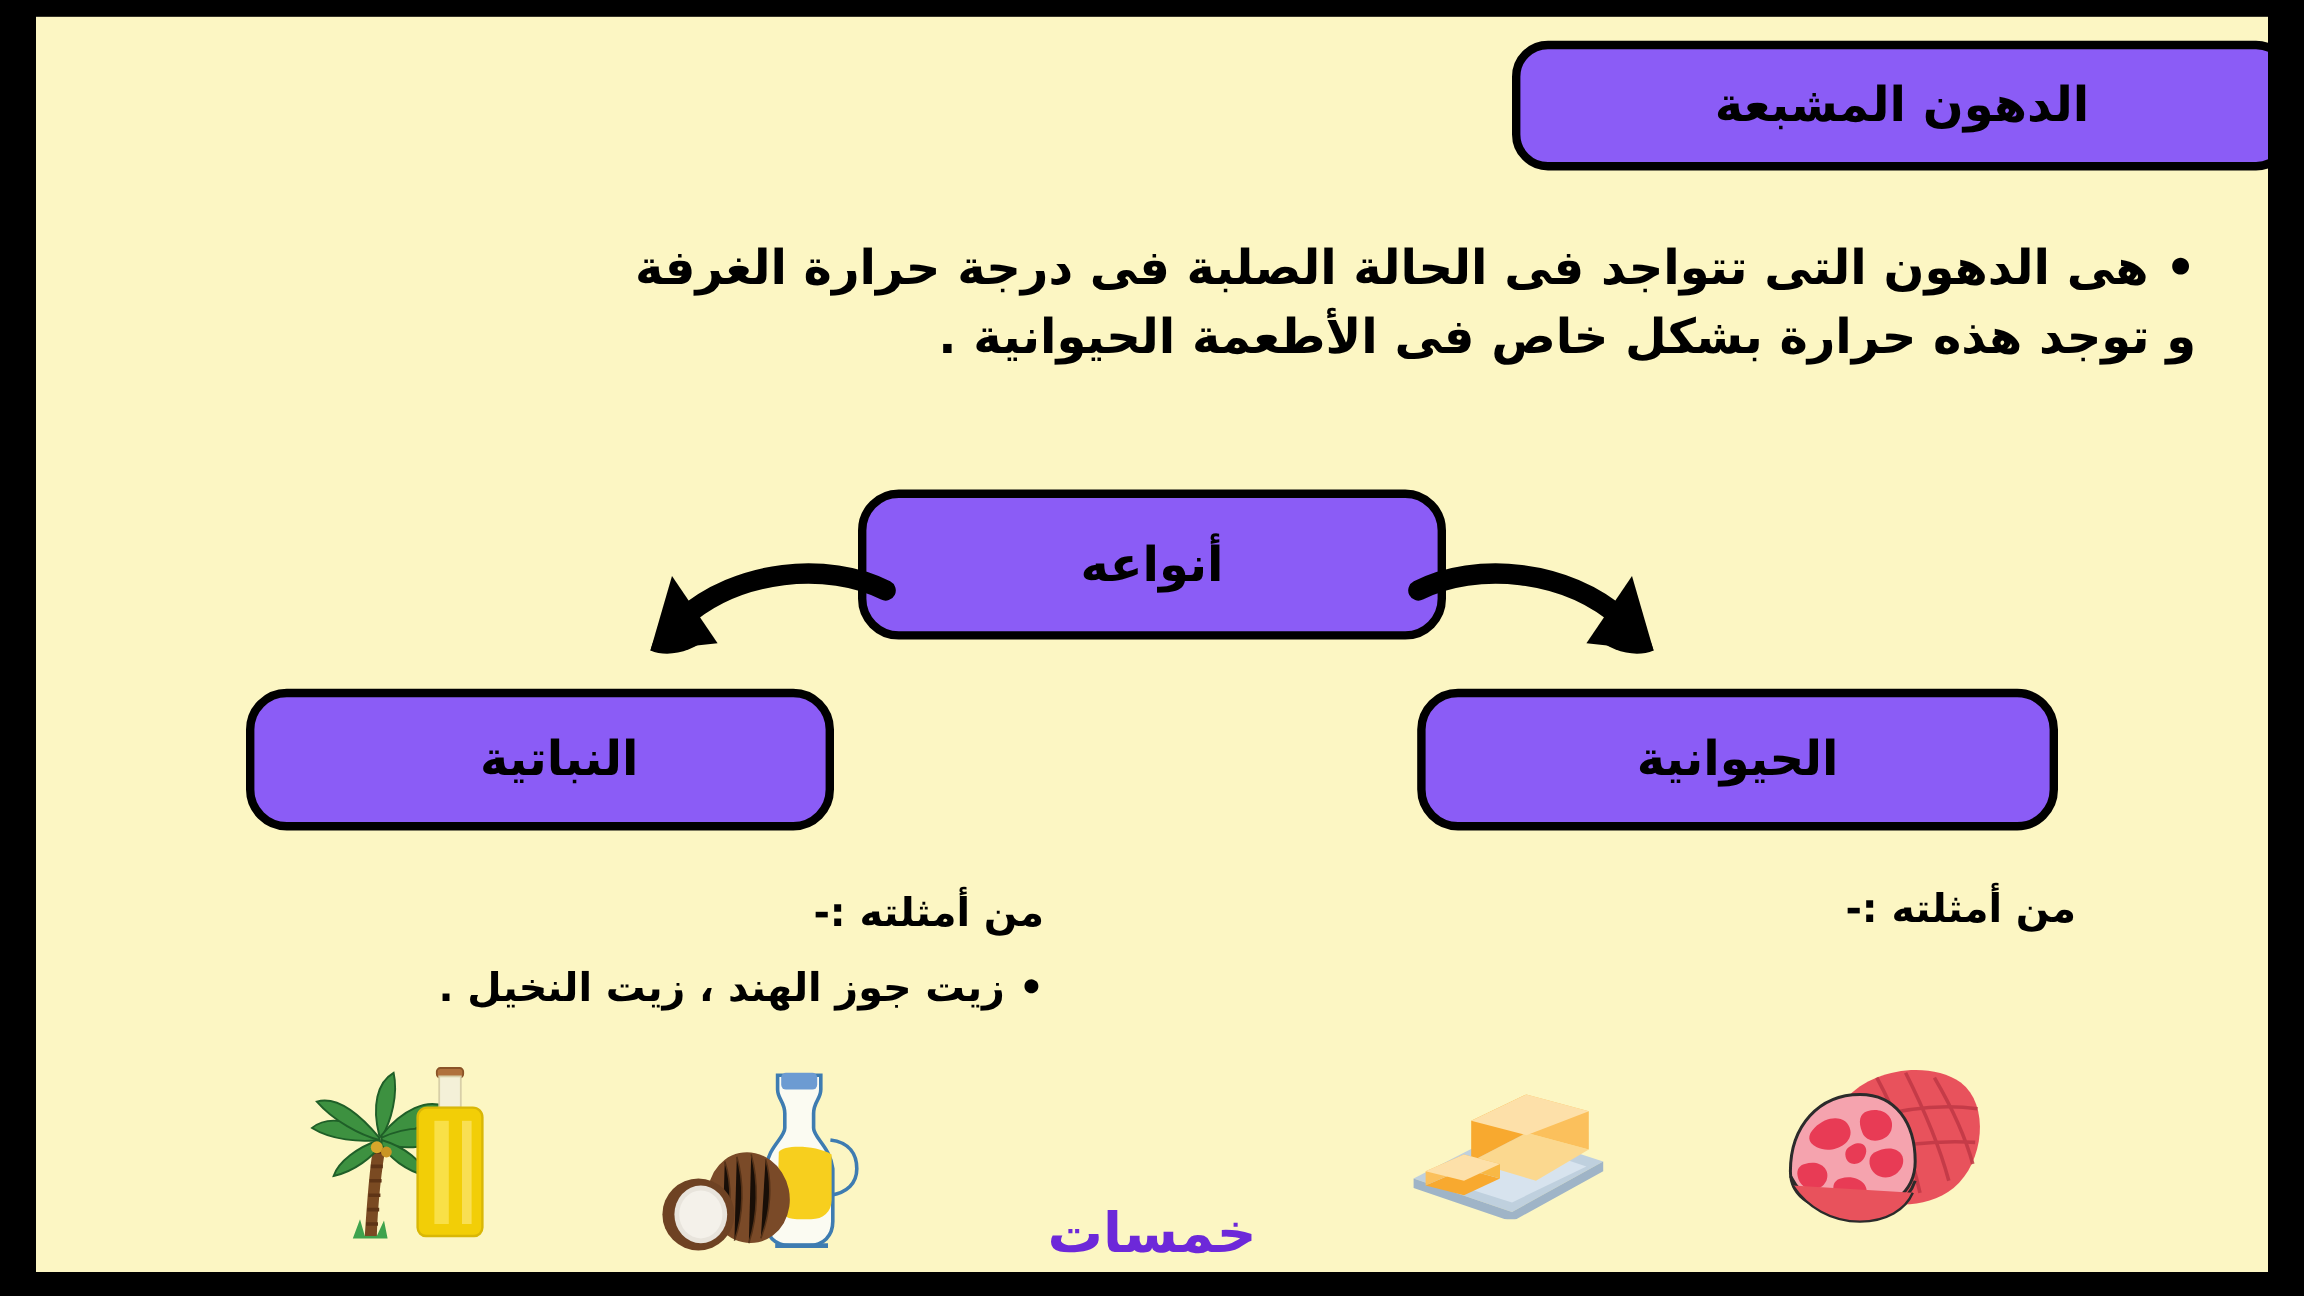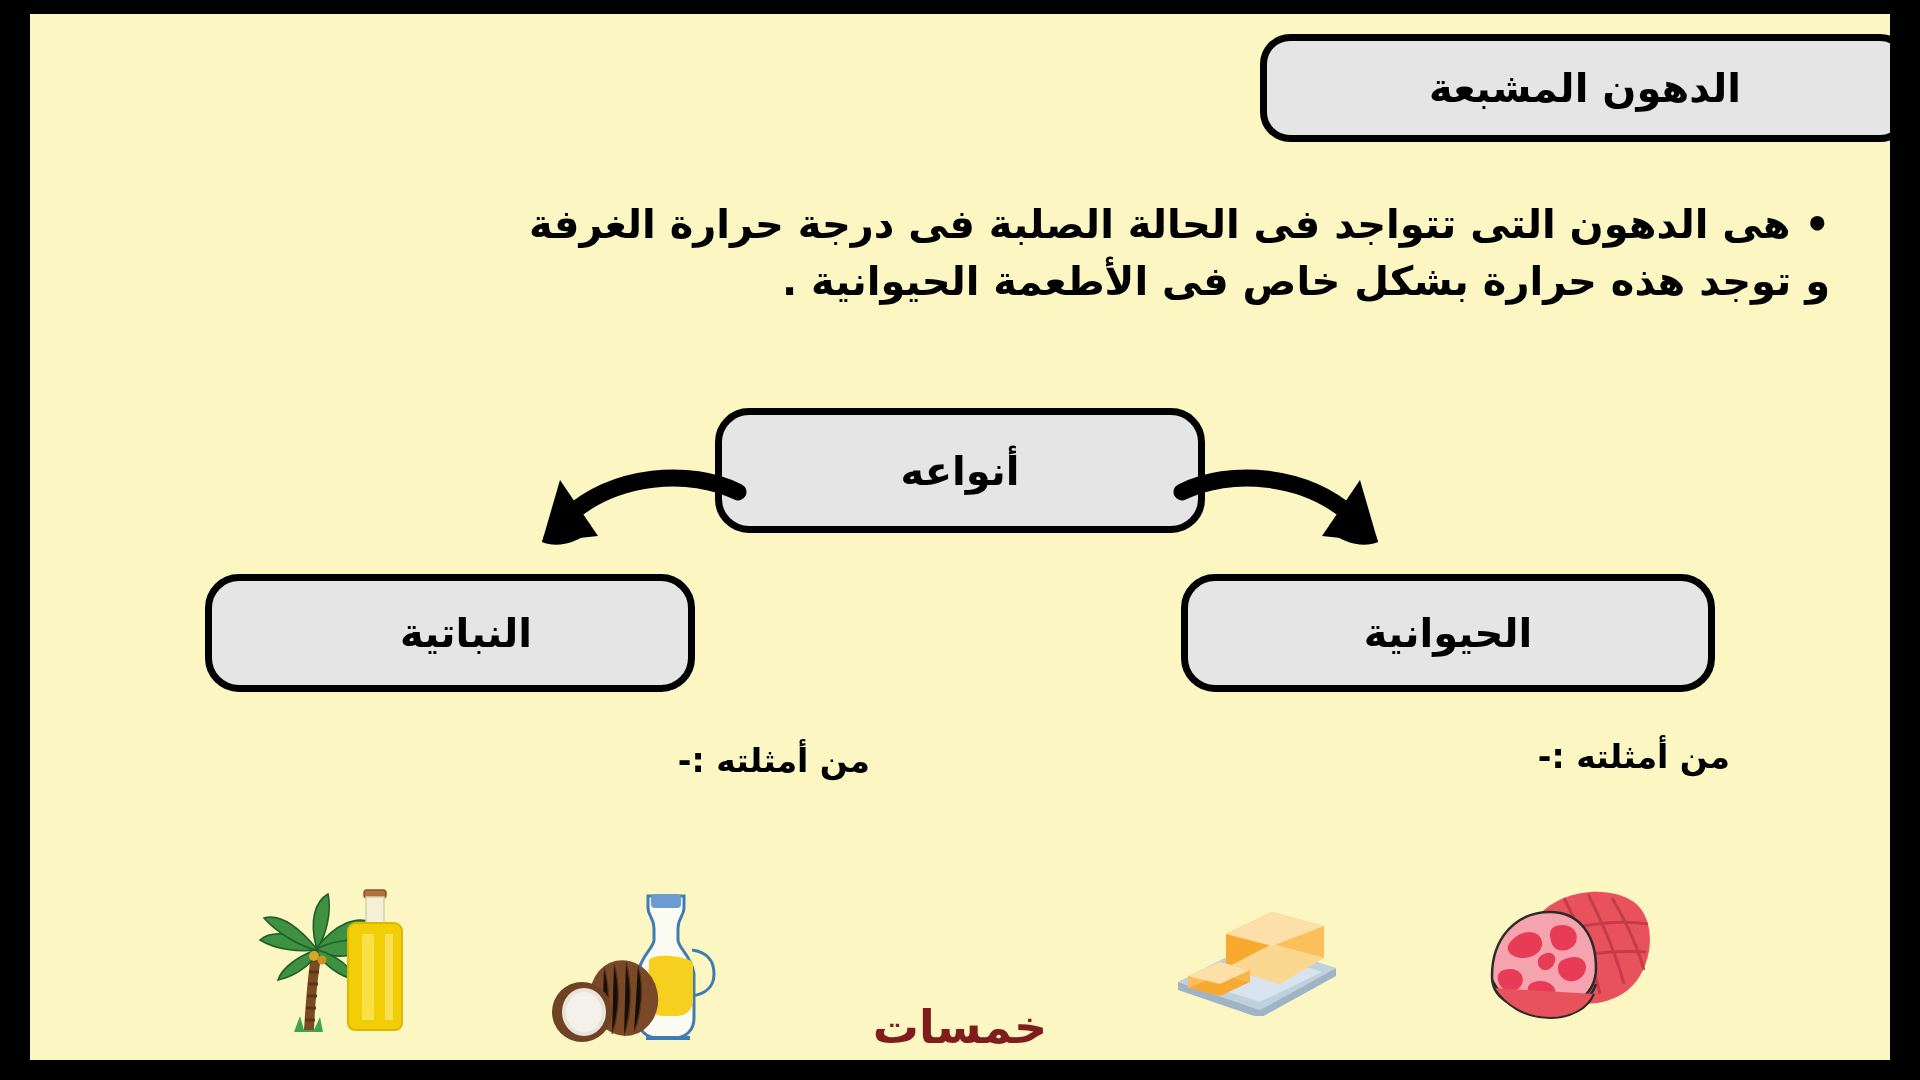--- a/index.html
+++ b/index.html
@@ -29,21 +29,21 @@
     top: 14px;
     width: 1860px;
     height: 1046px;
     background: #FCF6C3;
     overflow: hidden;
   }
 
   
   .pill {
     position: absolute;
-    background: #e5e5e5;
+    background: #8b5cf6;
     border: 7px solid #000000;
     border-radius: 34px;
     box-sizing: border-box;
     display: flex;
     align-items: center;
     justify-content: center;
     color: #000000;
     font-weight: 700;
     letter-spacing: 0.5px;
     text-align: center;
@@ -126,21 +126,21 @@
   #illus-meat { right: 222px; top: 862px; }
 
   
   #watermark {
     position: absolute;
     left: 50%;
     transform: translateX(-50%);
     bottom: 6px;
     font-size: 46px;
     font-weight: 700;
-    color: #7f1d1d;
+    color: #6d28d9;
     letter-spacing: 4px;
   }
 </style>
 </head>
 <body>
 
 <div id="slide">
   <div id="canvas">
 
     <div class="pill" id="title-banner">الدهون المشبعة</div>
@@ -163,20 +163,21 @@
       <path d="M208 98 L 190 36 L 152 92 Z" fill="#000000"></path>
       <path d="M208 98 C 200 70, 184 66, 158 86 C 174 100, 194 104, 208 98 Z" fill="#000000"></path>
     </svg>
 
     <div class="pill" id="branch-plant">النباتية</div>
 
     <div class="pill" id="branch-animal">الحيوانية</div>
 
     <div class="examples" id="examples-plant">
       <span class="heading">من أمثلته :-</span>
+      <span class="item">• زيت جوز الهند ، زيت النخيل .</span>
     </div>
 
     <div class="examples" id="examples-animal">
       <span class="heading">من أمثلته :-</span>
     </div>
 
     <svg class="illus" id="illus-palm" width="200" height="165" viewBox="0 0 200 165">
 
       <path d="M42 152 l6 -16 l4 14 l6 -17 l4 17 l6 -13 l3 15 z" fill="#3FA34D"></path>
 

